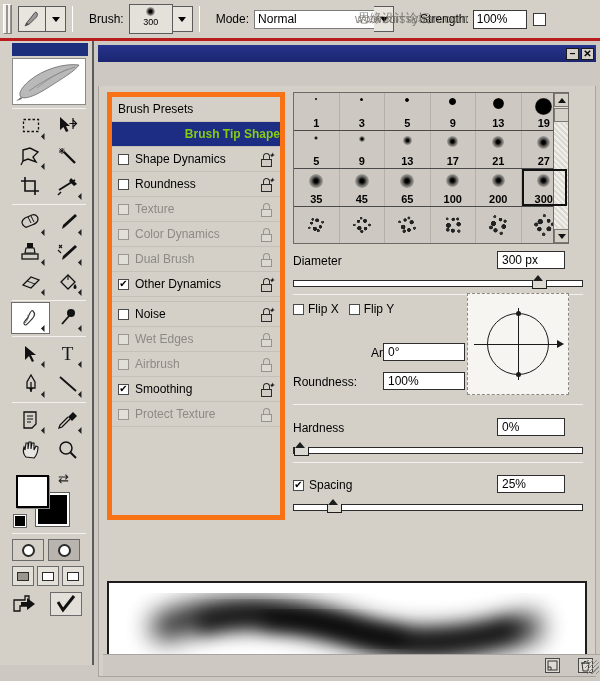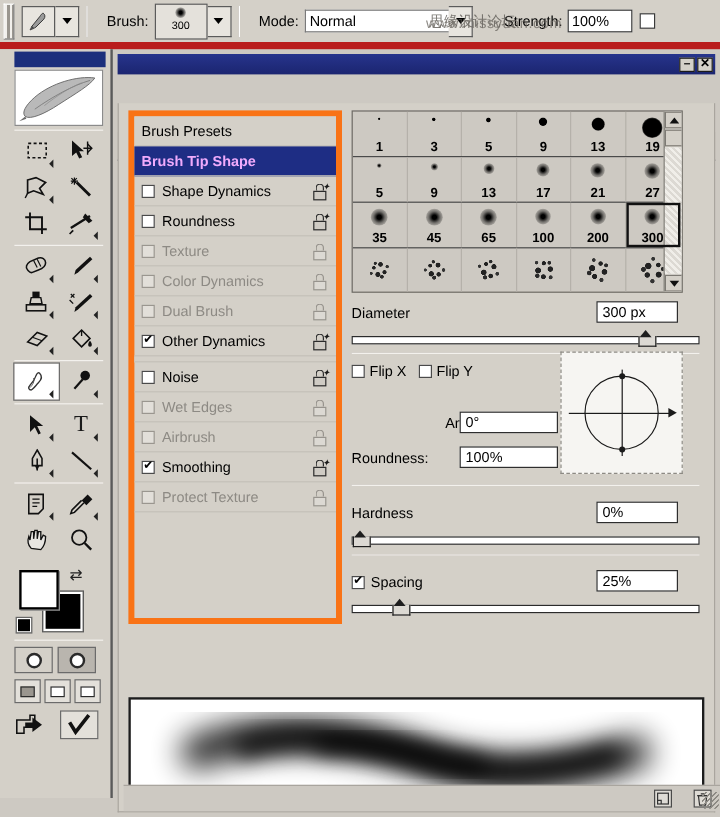--- a/index.html
+++ b/index.html
@@ -11,21 +11,21 @@
     font-family: "Liberation Sans", sans-serif;
     font-size: 11px;
     color: #000;
   }
   #root { position: relative; width: 600px; height: 681px; background: #cdc9c2; }
 
   
   .optbar {
     position: absolute; left: 0; top: 0; width: 600px; height: 41px;
     background: #d4d0c8;
-    border-bottom: 6px solid #b91c1c;
+    border-bottom: 3px solid #b91c1c;
     display: flex; align-items: center;
   }
   .grip { width: 9px; height: 30px; margin-left: 3px;
     background: repeating-linear-gradient(90deg,#f2f0ec 0 2px,#9a968f 2px 4px);
     border-left: 1px solid #fff; border-top: 1px solid #fff;
     border-right: 1px solid #808080; border-bottom: 1px solid #808080;}
   .tool-btn {
     width: 28px; height: 26px; margin-left: 6px;
     border: 1px solid #5b5b5b; background: #e8e5df;
     display: flex; align-items: center; justify-content: center;
@@ -138,21 +138,21 @@
     border-bottom:4px solid transparent;border-left:6px solid #111; margin-left:2px;}
   .pal-body { position: absolute; left: 4px; top: 45px; width: 498px; height: 591px;
     background: #d4d0c8; border: 1px solid #a9a59e; border-top: none; }
 
   
   .optlist { position: absolute; left: 8px; top: 6px; width: 178px; height: 428px;
     background: #d4d0c8; border: 5px solid #f97316; }
   .ol-item { height: 25px; display: flex; align-items: center; padding-left: 6px;
     position: relative; border-bottom: 1px solid #c4c0b8; }
   .ol-item.preset { font-size: 12px; background:#d4d0c8; }
-  .ol-item.active { background: #1e2d84; color: #f0abfc; font-weight: bold; font-size: 12.5px;}
+  .ol-item.active { background: #1e2d84; color: #84cc16; font-weight: bold; font-size: 12.5px; justify-content: flex-end;}
   .ol-item.dim { color: #8d8a84; }
   .ol-cb { width: 11px; height: 11px; border: 1px solid #4a4a4a; background: #fff;
     margin-right: 6px; display: inline-flex; align-items: center; justify-content: center;
     font-size: 10px; line-height: 10px; flex: none;}
   .ol-item.dim .ol-cb { border-color: #9a968f; background: #e2dfd9; }
   .ol-lbl { font-size: 12px; }
   .ol-lock { position: absolute; right: 7px; top: 5px; width: 13px; height: 15px; }
   .lock-body { position:absolute; left:1px; bottom:0; width:11px; height:8px;
     border:1px solid #2b2b2b; background:#cfcbc4;}
   .lock-sh { position:absolute; left:3px; top:1px; width:7px; height:6px;

